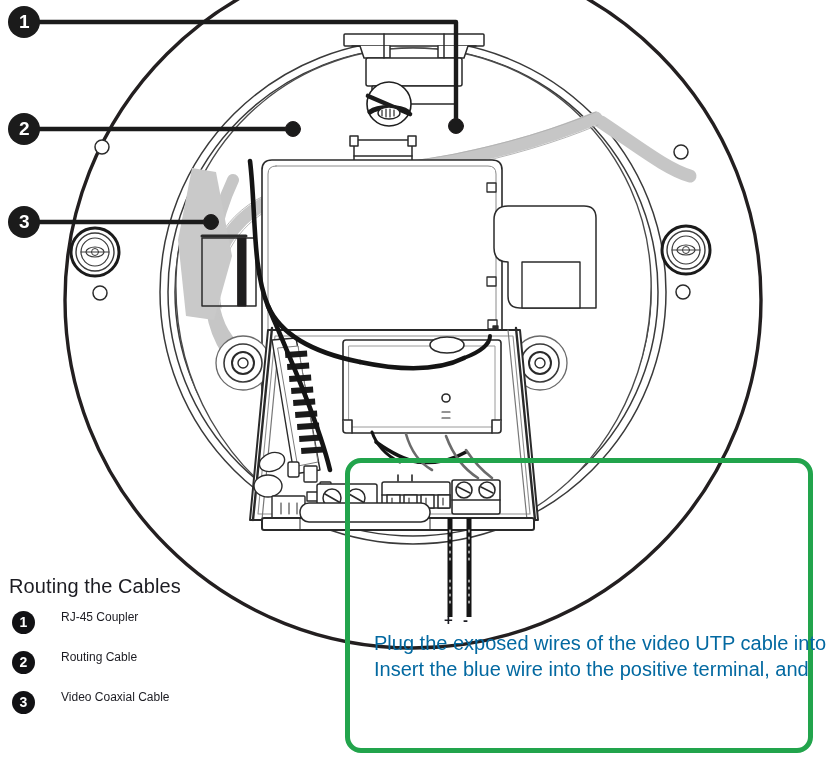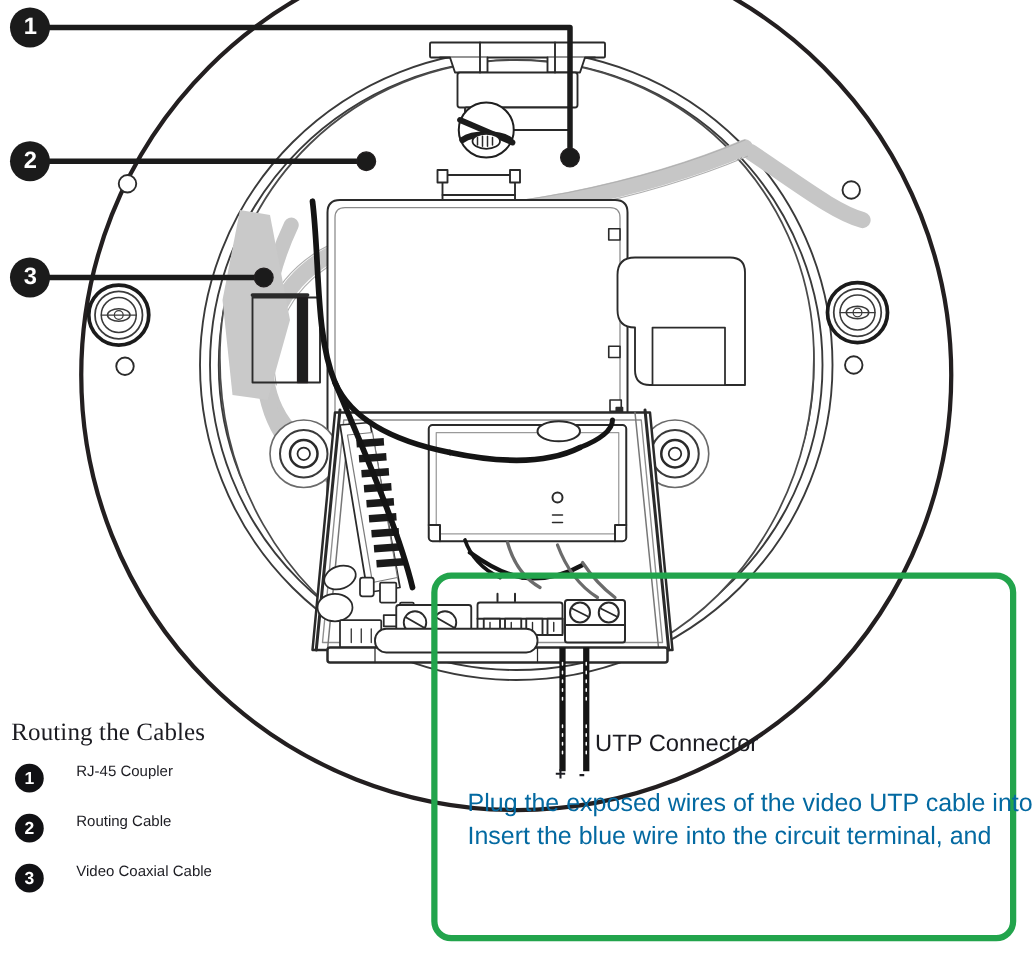--- a/index.html
+++ b/index.html
@@ -21,21 +21,21 @@
   }
   #badge1{left:8px;top:6px;}
   #badge2{left:8px;top:113px;}
   #badge3{left:8px;top:206px;}
 
   
   #legend{position:absolute;left:9px;top:575px;width:330px;}
   #legend-title{
     font-size:20px;letter-spacing:0.1px;color:#1c1c22;
     margin-bottom:11px;white-space:nowrap;
-    font-family:Liberation Serif, serif;
+    font-family:Liberation Sans, sans-serif;
   }
   .legend-row{position:relative;height:40px;}
   .legend-bullet{
     position:absolute;left:3px;top:2px;
     width:23px;height:23px;border-radius:50%;
     background:#111114;color:#fff;
     font-size:14px;font-weight:bold;line-height:23px;text-align:center;
   }
   .legend-label{
     position:absolute;left:52px;top:1px;
@@ -323,27 +323,26 @@
 
     </g>
   </svg>
 
   <div class="badge" id="badge1">1</div>
   <div class="badge" id="badge2">2</div>
   <div class="badge" id="badge3">3</div>
 
   <div id="greenbox"></div>
 
-  <div id="utp-label">UTP Connector</div>
   <div id="sign-plus">+</div>
   <div id="sign-minus">-</div>
 
   <div id="instruction">
     <div>Plug the exposed wires of the video UTP cable into</div>
-    <div>Insert the blue wire into the circuit terminal, and</div>
+    <div>Insert the blue wire into the positive terminal, and</div>
   </div>
 
   <div id="legend">
     <div id="legend-title">Routing the Cables</div>
 
     <div class="legend-row">
       <div class="legend-bullet">1</div>
       <div class="legend-label">RJ-45 Coupler</div>
     </div>
 

